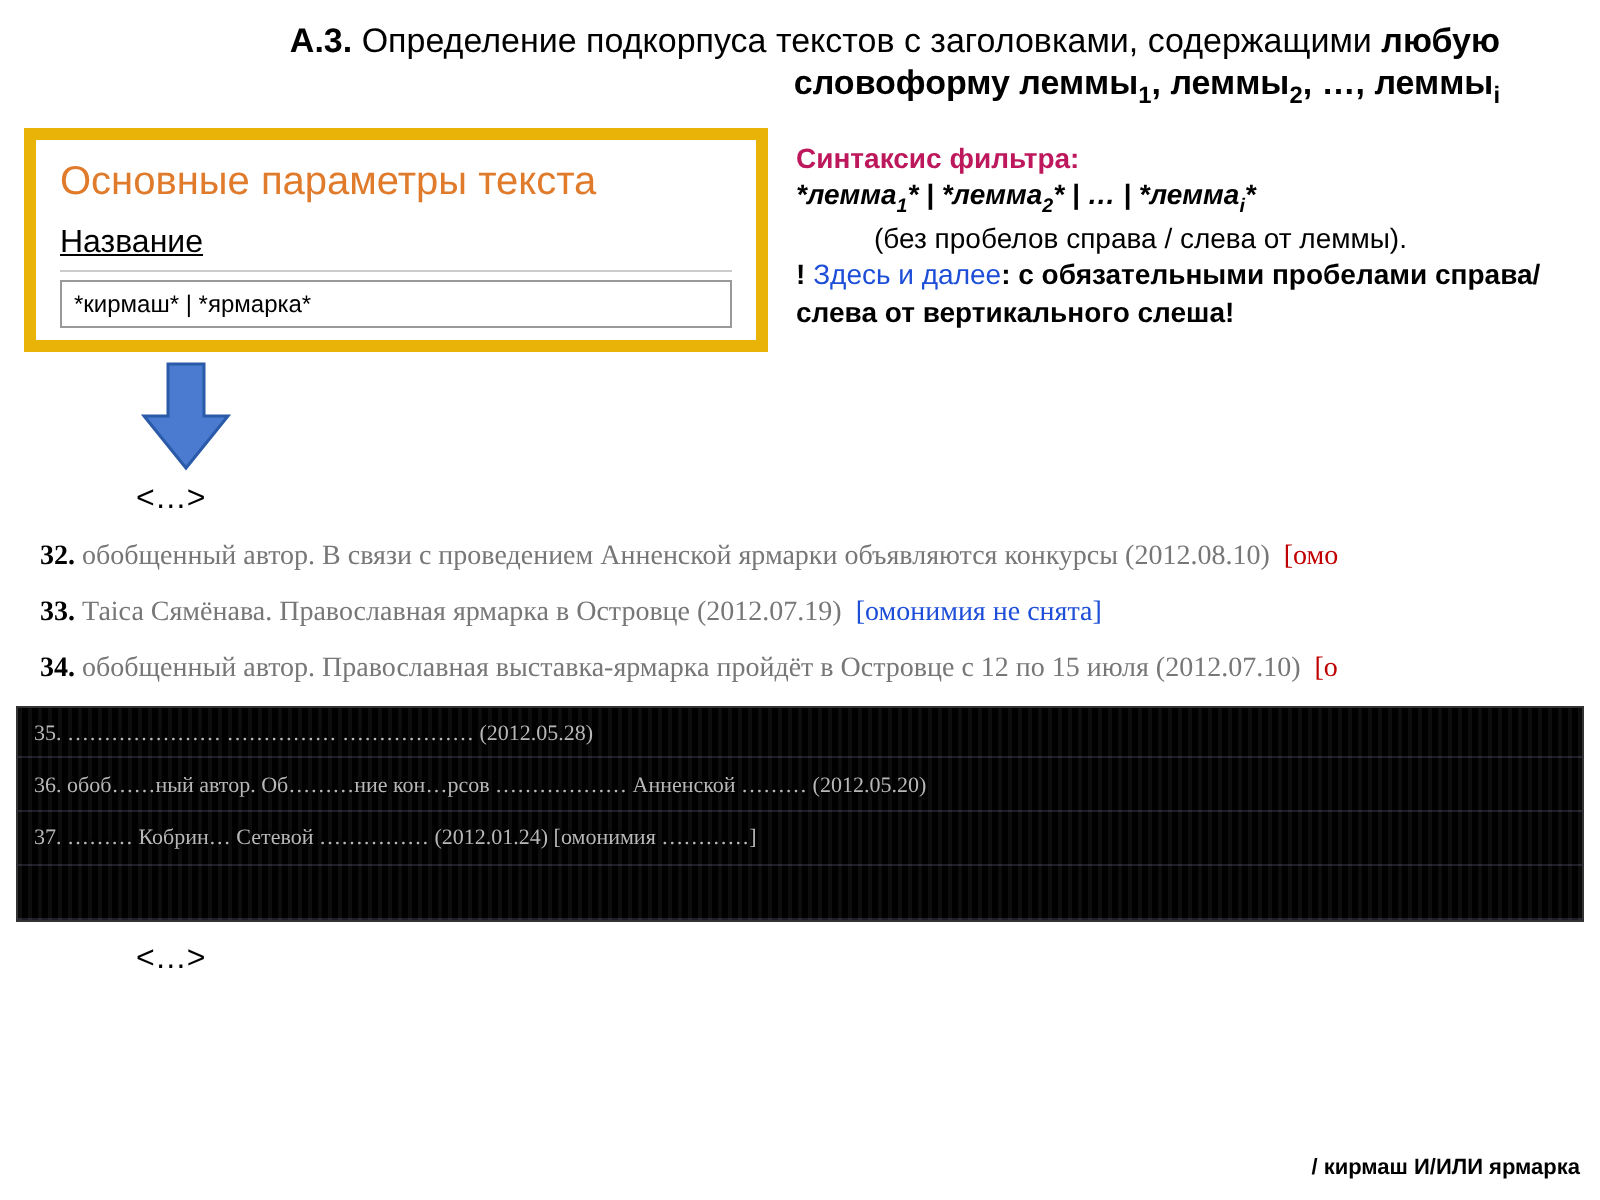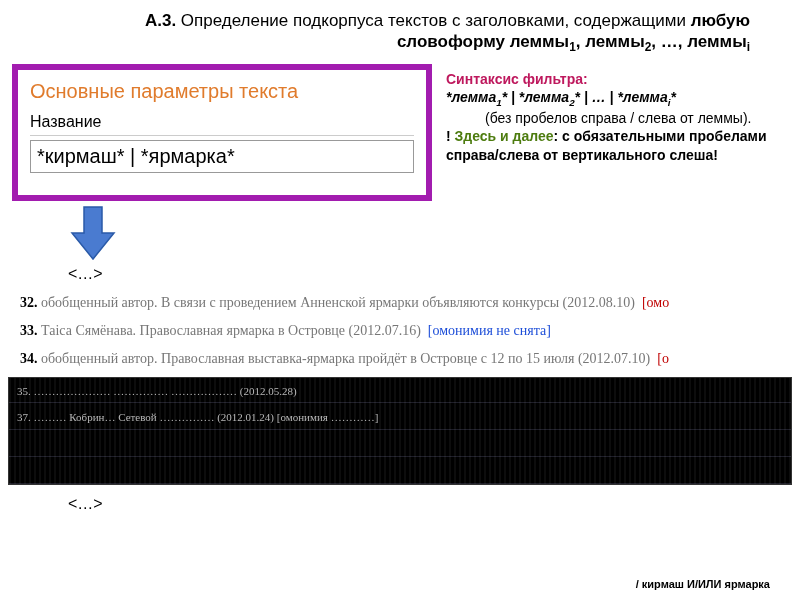--- a/index.html
+++ b/index.html
@@ -17,54 +17,55 @@
     font-weight: bold;
     padding: 10px 50px 4px;
     line-height: 1.25;
   }
   .top-row {
     display: flex;
     padding: 4px 12px 0 12px;
     gap: 14px;
   }
   .form-box {
-    border: 6px solid #a21caf;
+    border: 6px solid #eab308;
     background: #fff;
-    width: 420px;
-    padding: 10px 12px 22px;
+    width: 372px;
+    padding: 10px 12px 6px;
   }
   .form-box .form-heading {
     color: #e07b2c;
     font-size: 20px;
     margin-bottom: 10px;
     font-weight: normal;
   }
   .form-box .field-label {
     font-size: 16px;
     margin-bottom: 4px;
     border-bottom: 1px solid #ccc;
     padding-bottom: 4px;
+    text-decoration: underline;
   }
   .form-box .field-input {
     width: 100%;
-    font-size: 20px;
+    font-size: 12px;
     border: 1px solid #999;
     padding: 4px 6px;
     background: #fff;
   }
   .syntax-block {
     flex: 1;
     font-size: 14px;
     line-height: 1.3;
     padding-top: 6px;
   }
   .syntax-block .syntax-label { color: #be185d; font-weight: bold; }
   .syntax-block .pattern { font-weight: bold; font-style: italic; }
   .syntax-block .paren { font-weight: normal; margin-left: 39px; }
-  .syntax-block .red { color: #4d7c0f; font-weight: bold; }
+  .syntax-block .red { color: #1d4ed8; font-weight: normal; }
   .syntax-block .bold { font-weight: bold; }
   .arrow-region {
     padding: 4px 0 0 70px;
   }
   .arrow {
     width: 46px;
     height: 56px;
   }
   .ellip1 {
     font-size: 16px;
@@ -108,21 +109,21 @@
     padding: 7px 8px;
     white-space: nowrap;
     text-shadow: 0 0 2px #000;
   }
   .ellip2 {
     font-size: 16px;
     padding: 6px 0 0 68px;
   }
   .foot {
     position: absolute;
-    right: 30px;
+    right: 10px;
     bottom: 10px;
     font-size: 11px;
     font-weight: bold;
   }
   sub { font-size: 0.7em; }
 </style>
 </head>
 <body>
 
 <div class="title-block">
@@ -154,28 +155,29 @@
   </svg>
 </div>
 
 <div class="ellip1">&lt;…&gt;</div>
 
 <div class="results">
   <div class="result-line">
     <span class="num">32.</span><span class="body"> обобщенный автор. В связи с проведением Анненской ярмарки объявляются конкурсы (2012.08.10)</span>&nbsp;&nbsp;<span class="tag-start">[омо</span>
   </div>
   <div class="result-line">
-    <span class="num">33.</span><span class="body"> Таіса Сямёнава. Православная ярмарка в Островце (2012.07.16)</span>&nbsp;&nbsp;<span class="tag-full">[омонимия не снята]</span>
+    <span class="num">33.</span><span class="body"> Таіса Сямёнава. Православная ярмарка в Островце (2012.07.19)</span>&nbsp;&nbsp;<span class="tag-full">[омонимия не снята]</span>
   </div>
   <div class="result-line">
     <span class="num">34.</span><span class="body"> обобщенный автор. Православная выставка-ярмарка пройдёт в Островце с 12 по 15 июля (2012.07.10)</span>&nbsp;&nbsp;<span class="tag-start">[о</span>
   </div>
 </div>
 
 <div class="corrupted">
   <div class="noise"></div>
   <div class="cline">35. ………………… …………… ……………… (2012.05.28)</div>
+  <div class="cline">36. обоб……ный автор. Об………ние кон…рсов ……………… Анненской ……… (2012.05.20)</div>
   <div class="cline"><span>37. ……… Кобрин… Сетевой …………… (2012.01.24)   [омонимия …………]</span></div>
 </div>
 
 <div class="ellip2">&lt;…&gt;</div>
 
 <div class="foot">/ кирмаш И/ИЛИ ярмарка</div>
 
 </body></html>

